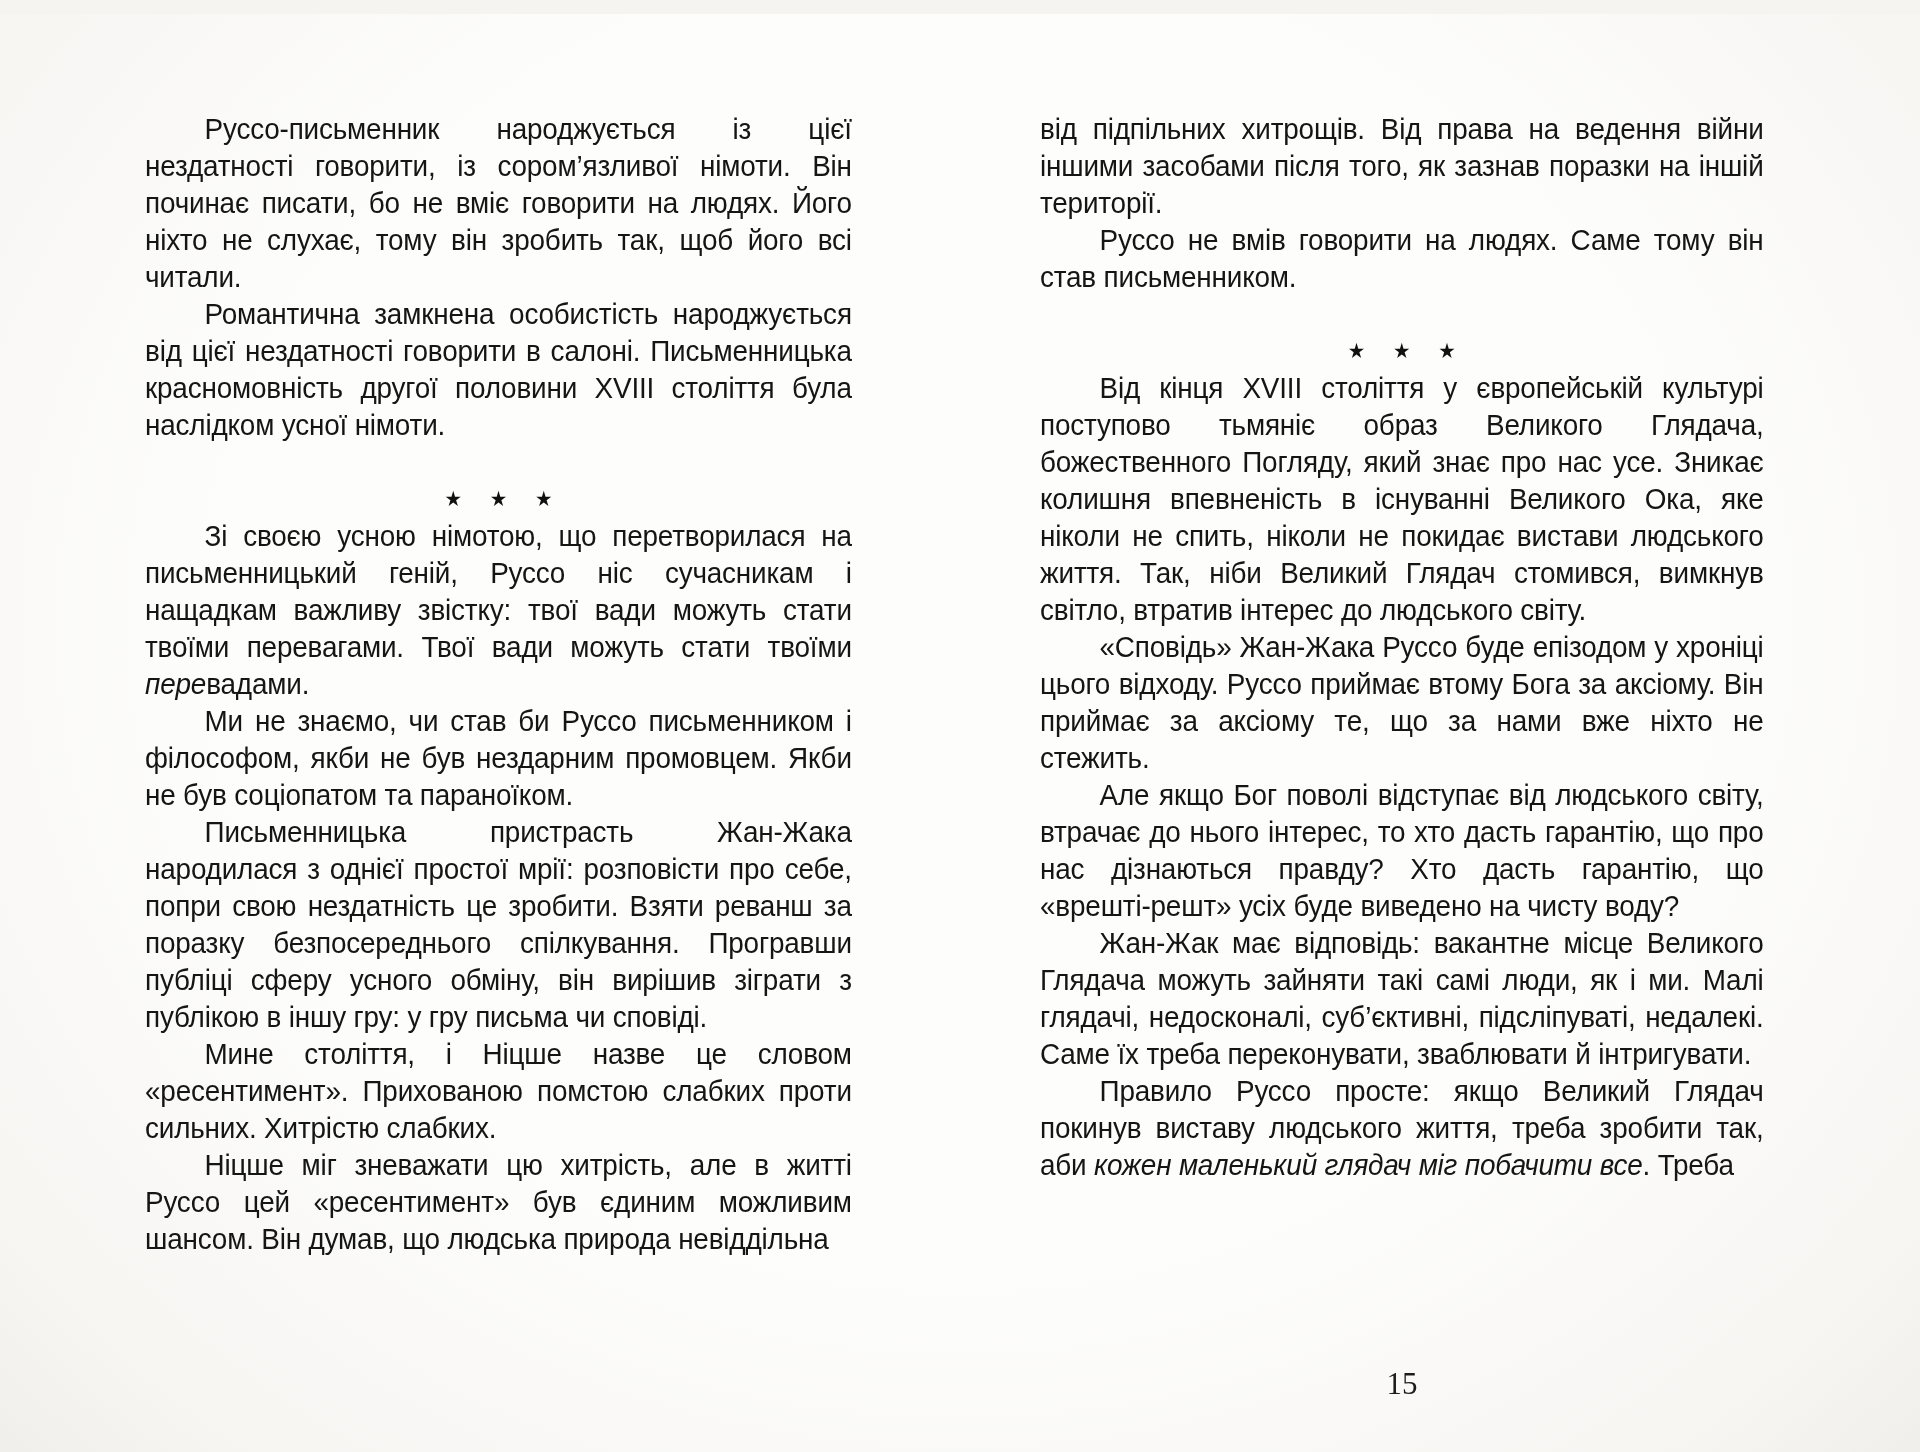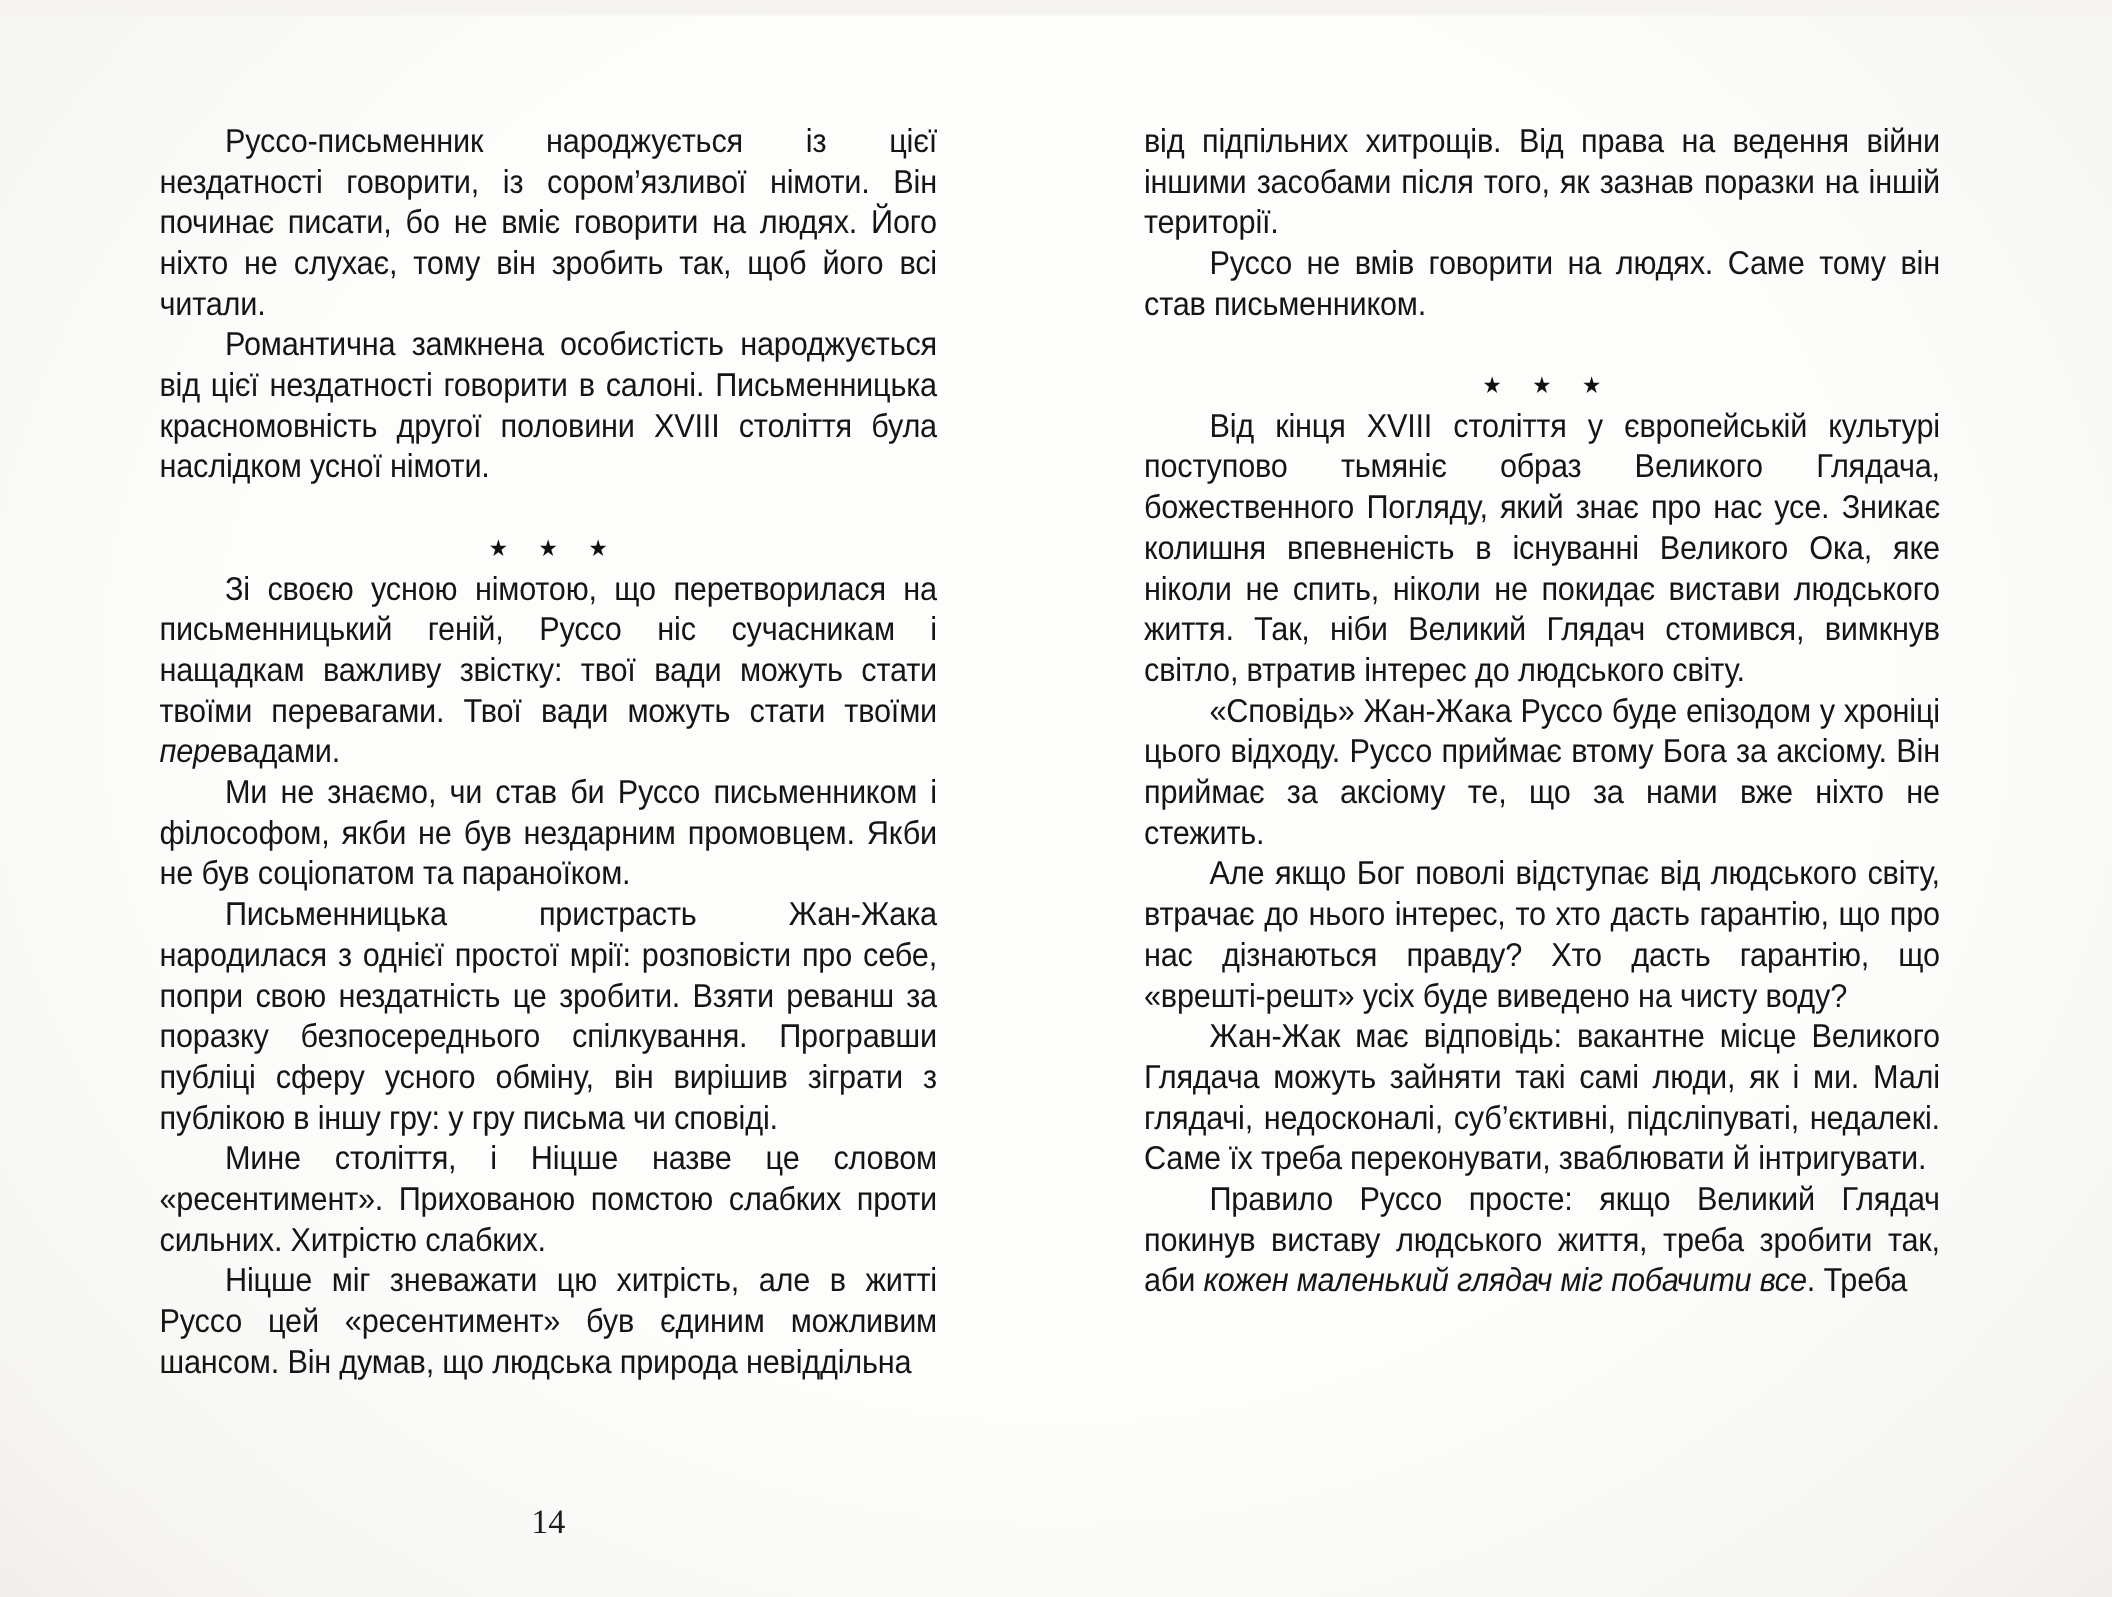--- a/index.html
+++ b/index.html
@@ -84,16 +84,16 @@
       <div class="paragraph"><span>від підпільних хитрощів. Від права на ведення війни іншими засобами після того, як зазнав поразки на іншій території.</span></div>
       <div class="paragraph indent"><span>Руссо не вмів говорити на людях. Саме тому він став письменником.</span></div>
       <div class="separator"><span>★ ★ ★</span></div>
       <div class="paragraph indent"><span>Від кінця XVIII століття у європейській культурі поступово тьмяніє образ Великого Глядача, божественного Погляду, який знає про нас усе. Зникає колишня впевненість в існуванні Великого Ока, яке ніколи не спить, ніколи не покидає вистави людського життя. Так, ніби Великий Глядач стомився, вимкнув світло, втратив інтерес до людського світу.</span></div>
       <div class="paragraph indent"><span>«Сповідь» Жан-Жака Руссо буде епізодом у хроніці цього відходу. Руссо приймає втому Бога за аксіому. Він приймає за аксіому те, що за нами вже ніхто не стежить.</span></div>
       <div class="paragraph indent"><span>Але якщо Бог поволі відступає від людського світу, втрачає до нього інтерес, то хто дасть гарантію, що про нас дізнаються правду? Хто дасть гарантію, що «врешті-решт» усіх буде виведено на чисту воду?</span></div>
       <div class="paragraph indent"><span>Жан-Жак має відповідь: вакантне місце Великого Глядача можуть зайняти такі самі люди, як і ми. Малі глядачі, недосконалі, суб’єктивні, підсліпуваті, недалекі. Саме їх треба переконувати, зваблювати й інтригувати.</span></div>
       <div class="paragraph indent"><span>Правило Руссо просте: якщо Великий Глядач покинув виставу людського життя, треба зробити так, аби </span><span class="i">кожен маленький глядач міг побачити все</span><span>. Треба</span></div>
     </div>
 
-  <div class="page-number" id="num-left">14</div>
 
+  <div class="page-number" id="num-right">15</div>
 
 </div>
 
 </body></html>

